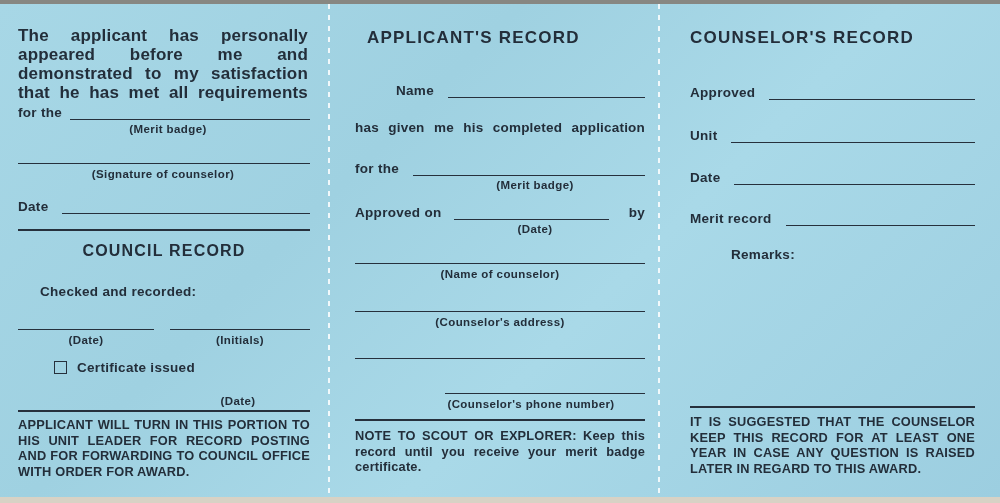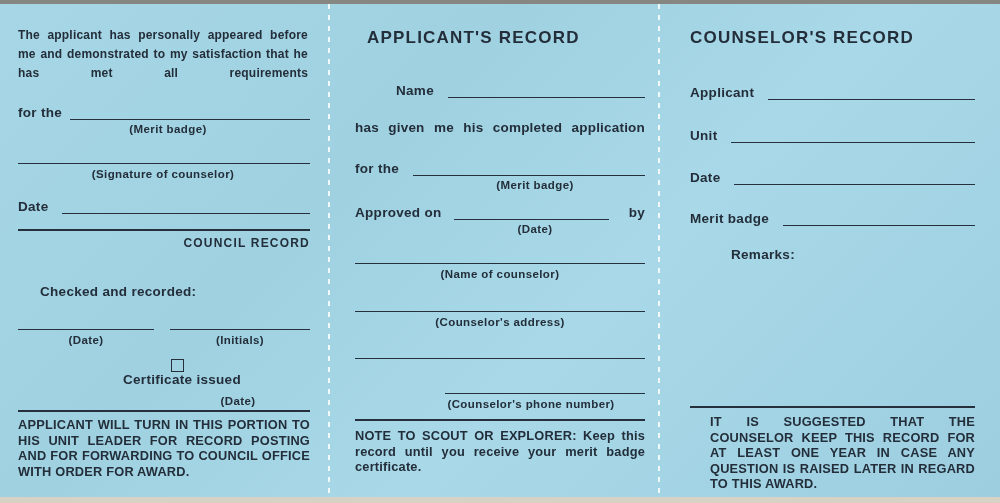--- a/index.html
+++ b/index.html
@@ -17,21 +17,21 @@
   .perforation {
     position:absolute; top:0; bottom:0; width:2px;
     background:repeating-linear-gradient(to bottom, rgba(255,255,255,0.85) 0 5px, rgba(160,210,225,0) 5px 11px);
   }
   .panel { position:absolute; top:0; bottom:0; }
   .panel * { box-sizing:border-box; }
   .row { position:absolute; display:flex; align-items:flex-end; }
   .lbl { font-weight:bold; font-size:13.5px; letter-spacing:0.3px; white-space:nowrap; }
   .line { flex:1; border-bottom:1.6px solid #26303c; height:1px; margin-left:8px; }
   .caption { position:absolute; font-weight:bold; font-size:11.5px; letter-spacing:0.4px; text-align:center; }
-  .para { position:absolute; font-weight:bold; font-size:12px; line-height:19px; text-align:justify; text-align-last:justify; letter-spacing:0.2px; }
+  .para { position:absolute; font-weight:bold; font-size:17px; line-height:19px; text-align:justify; text-align-last:justify; letter-spacing:0.2px; }
   .title { position:absolute; font-weight:bold; font-size:17px; letter-spacing:1.2px; white-space:nowrap; }
   .thick-rule { position:absolute; border-top:2.6px solid #26303c; }
   .footer { position:absolute; font-weight:bold; font-size:12.8px; line-height:15.5px; text-align:justify; letter-spacing:0.2px; }
   .checkbox { width:13px; height:13px; border:1.7px solid #26303c; background:transparent; flex:none; margin-right:10px; }
   .cb-label { font-weight:bold; font-size:13.5px; letter-spacing:0.3px; white-space:nowrap; }
   .sentence { position:absolute; font-weight:bold; font-size:13.5px; letter-spacing:0.2px; text-align:justify; text-align-last:justify; }
 </style>
 </head>
 <body>
 
@@ -55,34 +55,34 @@
       </div>
       <div class="caption" style="top:164px; left:40px; width:210px;">(Signature of counselor)</div>
 
       <div class="row" style="top:190px; left:0; right:0; height:20px;">
         <span class="lbl">Date</span>
         <span class="line" style="margin-left:14px;"></span>
       </div>
 
       <div class="thick-rule" style="top:225px; left:0; right:0;"></div>
 
-      <div class="title" style="top:232px; left:0; right:0; text-align:right; font-size:12px;">COUNCIL RECORD</div>
+      <div class="title" style="top:238px; left:0; right:0; text-align:center; font-size:16px;">COUNCIL RECORD</div>
 
       <div class="lbl" style="position:absolute; top:280px; left:22px;">Checked and recorded:</div>
 
       <div class="row" style="top:312px; left:0; width:136px; height:14px;">
         <span class="line" style="margin-left:0;"></span>
       </div>
       <div class="row" style="top:312px; left:152px; width:140px; height:14px;">
         <span class="line" style="margin-left:0;"></span>
       </div>
       <div class="caption" style="top:330px; left:0px; width:136px;">(Date)</div>
       <div class="caption" style="top:330px; left:152px; width:140px;">(Initials)</div>
 
-      <div class="row" style="top:355px; left:36px; right:0; height:16px; align-items:center;flex-direction:column;">
+      <div class="row" style="top:355px; left:36px; right:0; height:16px; align-items:center;">
         <span class="checkbox"></span>
         <span class="cb-label">Certificate issued</span>
       </div>
       <div class="caption" style="top:391px; left:150px; width:140px;">(Date)</div>
 
       <div class="thick-rule" style="top:406px; left:0; right:0;"></div>
       <div class="footer" style="top:413px; left:0; right:0;">APPLICANT WILL TURN IN THIS PORTION TO HIS UNIT LEADER FOR RECORD POSTING AND FOR FORWARDING TO COUNCIL OFFICE WITH ORDER FOR AWARD.</div>
     </div>
 
     <div class="panel" style="left:355px; width:292px;">
@@ -131,40 +131,40 @@
       <div class="footer" style="top:424px; left:0; right:2px;">
         <span>NOTE TO SCOUT OR EXPLORER: </span>
         <span>Keep this record until you receive your merit badge certificate.</span>
       </div>
     </div>
 
     <div class="panel" style="left:690px; width:287px;">
       <div class="title" style="top:24px; left:0;">COUNSELOR'S RECORD</div>
 
       <div class="row" style="top:76px; left:0; right:2px; height:20px;">
-        <span class="lbl">Applicant</span>
+        <span class="lbl">Approved</span>
         <span class="line" style="margin-left:14px;"></span>
       </div>
 
       <div class="row" style="top:119px; left:0; right:2px; height:20px;align-items:flex-end;">
         <span class="lbl">Unit</span>
         <span class="line" style="margin-left:14px;"></span>
       </div>
 
       <div class="row" style="top:161px; left:0; right:2px; height:20px;">
         <span class="lbl">Date</span>
         <span class="line" style="margin-left:14px;"></span>
       </div>
 
       <div class="row" style="top:202px; left:0; right:2px; height:20px;">
-        <span class="lbl">Merit badge</span>
+        <span class="lbl">Merit record</span>
         <span class="line" style="margin-left:14px;"></span>
       </div>
 
       <div class="lbl" style="position:absolute; top:243px; left:0;padding-left:41px;">Remarks:</div>
 
       <div class="thick-rule" style="top:402px; left:0; right:2px;"></div>
-      <div class="footer" style="top:410px; left:0; right:2px;margin-left:20px;">IT IS SUGGESTED THAT THE COUNSELOR KEEP THIS RECORD FOR AT LEAST ONE YEAR IN CASE ANY QUESTION IS RAISED LATER IN REGARD TO THIS AWARD.</div>
+      <div class="footer" style="top:410px; left:0; right:2px;">IT IS SUGGESTED THAT THE COUNSELOR KEEP THIS RECORD FOR AT LEAST ONE YEAR IN CASE ANY QUESTION IS RAISED LATER IN REGARD TO THIS AWARD.</div>
     </div>
 
   </div>
   <div class="bottom-strip"></div>
 </div>
 
 </body></html>

